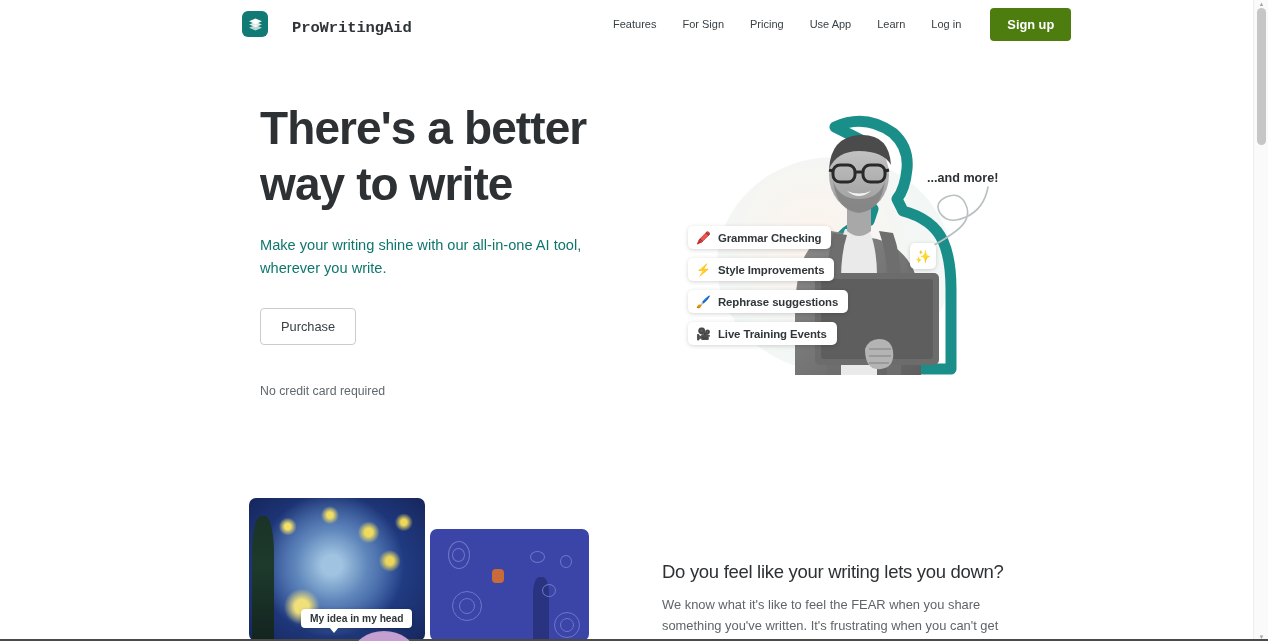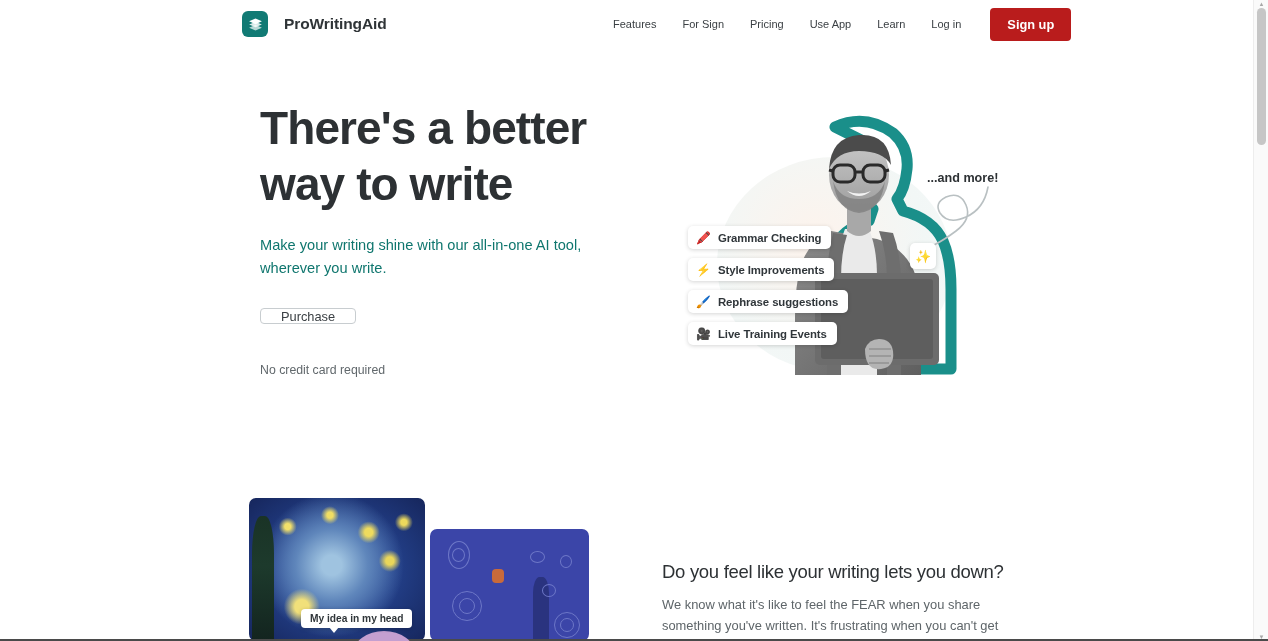--- a/index.html
+++ b/index.html
@@ -40,23 +40,24 @@
     background: #ffffff;
     display: flex;
     align-items: center;
   }
 
   #brand {
     position: absolute;
     left: 242px;
     top: 11px;
     display: flex;
-    align-items: center;
-    gap: 16px;
+    align-items: flex-end;
+    gap: 24px;
     cursor: pointer;
+    font-family: Liberation Mono, monospace;
   }
 
   #logo-mark {
     width: 26px;
     height: 26px;
     border-radius: 6px;
     background: #117a74;
     display: flex;
     align-items: center;
     justify-content: center;
@@ -87,21 +88,21 @@
     text-decoration: none;
     padding: 6px 13px;
     white-space: nowrap;
     cursor: pointer;
     line-height: 1;
     text-align: right;
   }
 
   #signup-btn {
     margin-left: 16px;
-    background: #b91c1c;
+    background: #4d7c0f;
     color: #ffffff;
     font-size: 12.8px;
     font-weight: bold;
     border: none;
     border-radius: 4px;
     padding: 9px 17px;
     cursor: pointer;
     white-space: nowrap;
     font-family: "Liberation Sans", sans-serif;
   }
@@ -158,22 +159,22 @@
   #get-started-note {
     color: #d7e9e8;
     font-size: 11px;
     font-weight: normal;
   }
 
   #purchase-btn {
     background: #ffffff;
     border: 1px solid #c8cdd0;
     border-radius: 4px;
-    height: 16px;
-    padding: 0 20px;
+    height: 37px;
+    padding: 7px 20px;
     font-size: 12.8px;
     color: #3b4044;
     cursor: pointer;
     font-family: "Liberation Sans", sans-serif;
   }
 
   #no-cc {
     margin-top: 39px;
     font-size: 12.3px;
     color: #61686c;

